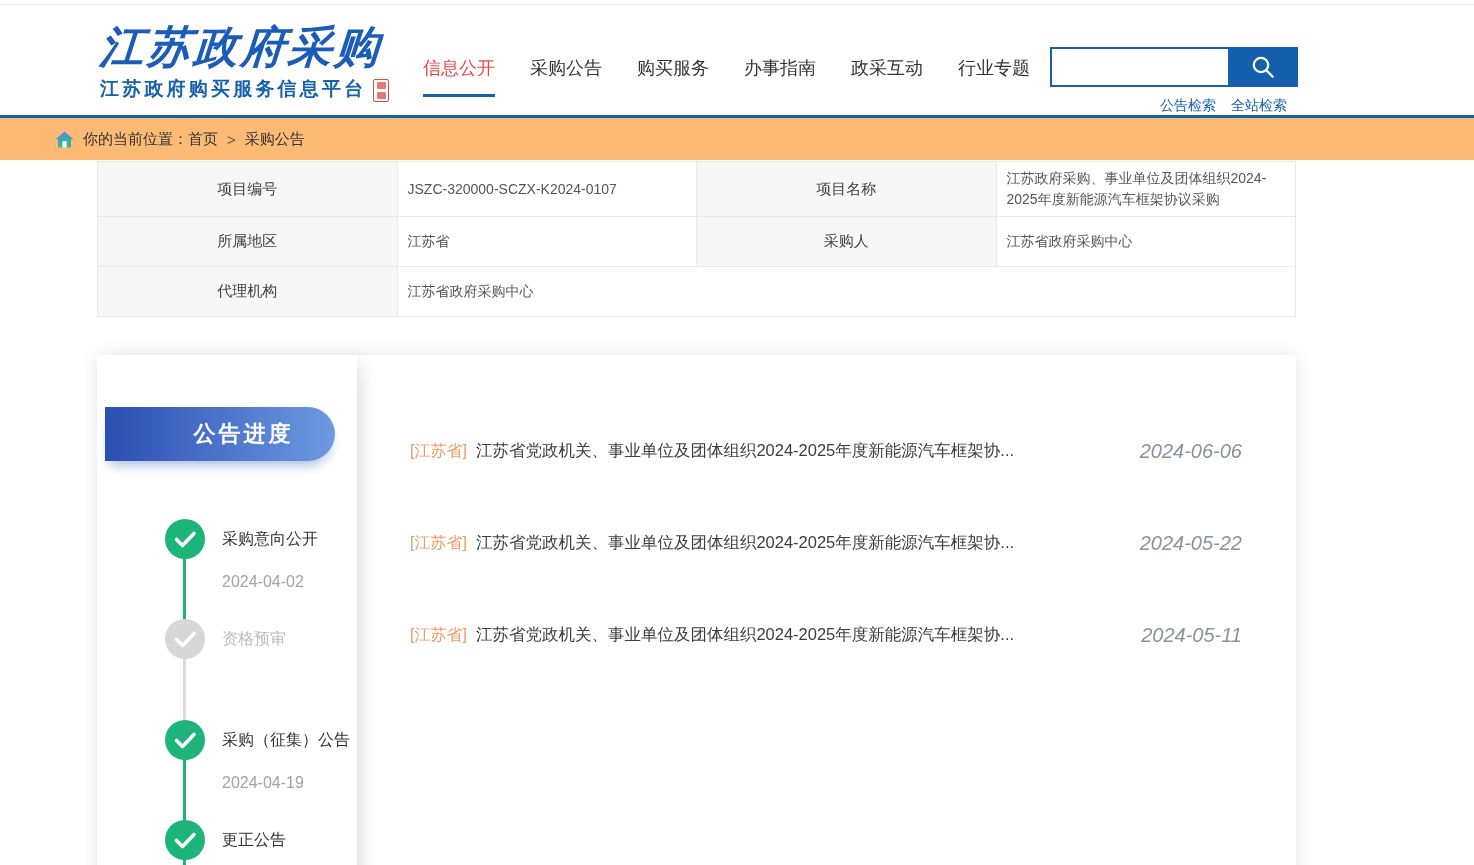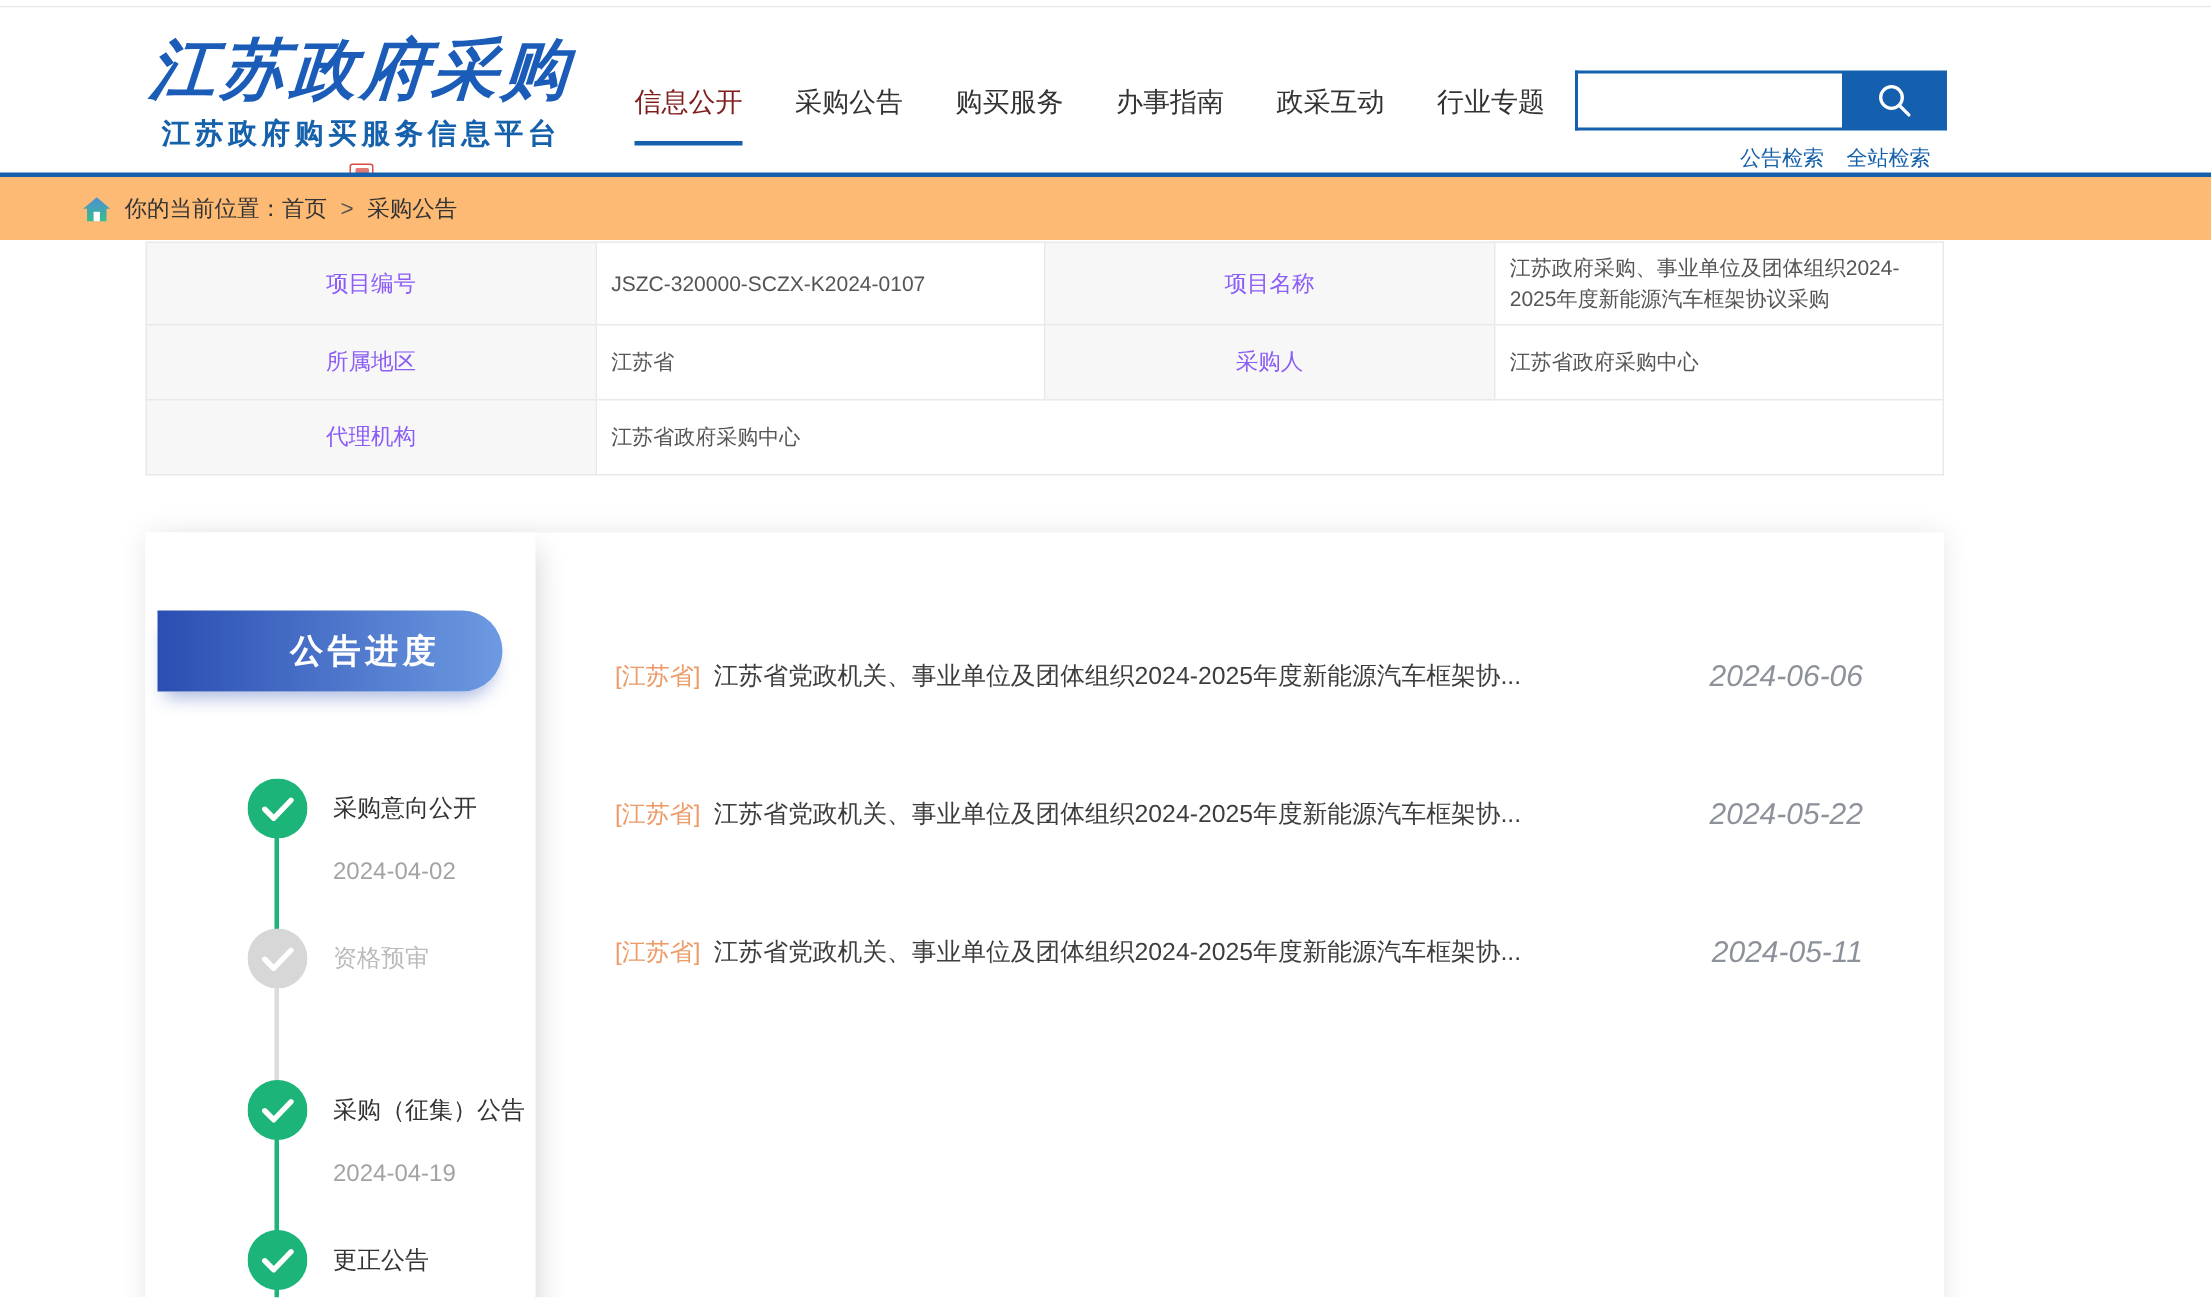--- a/index.html
+++ b/index.html
@@ -7,47 +7,47 @@
   body { font-family:"Liberation Sans","DejaVu Sans",sans-serif; }
   .page { position:relative; width:1474px; height:865px; background:#fff; overflow:hidden; }
 
   
   .topline { position:absolute; top:4px; left:0; width:100%; height:1px; background:#e7e7e7; }
 
   
   .header { position:absolute; top:5px; left:0; width:100%; height:110px; background:#fff; }
   .logo { position:absolute; left:100px; top:18px; cursor:pointer; }
   .logo-title { display:inline-block; font-family:"DejaVu Serif","Liberation Serif",serif; font-style:italic; font-weight:bold; font-size:44px; line-height:48px; color:#1A5CB8; letter-spacing:3px; transform:skewX(-4deg); }
-  .logo-subrow { display:flex; align-items:center; gap:7px; margin-top:5px;flex-direction:column; }
+  .logo-subrow { display:flex; align-items:flex-end; gap:7px; margin-top:5px; }
   .logo-sub { font-size:19px; font-weight:bold; color:#1661AB; letter-spacing:3.2px; }
   .seal { width:16px; height:23px; border:1.5px solid #D43A31; border-radius:2px; display:flex; flex-direction:column; justify-content:space-evenly; align-items:center; opacity:.9; }
   .seal i { display:block; width:9px; height:7px; background:rgba(212,58,49,.75); border-radius:1px; }
 
   .nav { position:absolute; left:423px; top:51px; display:flex; gap:35px; }
   .nav-item { font-size:18px; color:#333; cursor:pointer; position:relative; padding-bottom:17px; white-space:nowrap; }
-  .nav-item.active { color:#7f1d1d; }
+  .nav-item.active { color:#ef4444; }
   .nav-item.active::after { content:""; position:absolute; left:0; right:0; bottom:0; height:3px; background:#1661AB; }
 
   .search-bar { position:absolute; left:1050px; top:42px; display:flex; }
   .search-input { width:178px; height:40px; border:2px solid #1560AE; border-right:none; outline:none; padding:0 10px; font-size:15px; color:#333; }
   .search-btn { width:70px; height:40px; background:#1560AE; border:none; display:flex; align-items:center; justify-content:center; cursor:pointer; }
   .search-links { position:absolute; top:92px; right:187px; display:flex; gap:15px; }
   .search-links a { font-size:14px; color:#1661AB; text-decoration:none; cursor:pointer; }
 
   .header-divider { position:absolute; top:115px; left:0; width:100%; height:3px; background:#1661AB; }
 
   
   .breadcrumb { position:absolute; top:118px; left:0; width:100%; height:42px; background:#fdba74; display:flex; align-items:center; padding-left:55px; font-size:15px; color:#333; gap:9px; }
   .crumb-home-link { color:#333; cursor:pointer; }
   .crumb-sep { color:#555; }
 
   
   .info-table { position:absolute; left:97px; top:161px; width:1199px; border-collapse:collapse; table-layout:fixed; }
   .info-table td { border:1px solid #e9e9e9; height:50px; font-size:14px; vertical-align:middle; }
-  .info-table td.lbl { background:#f7f7f7; text-align:center; color:#8b5cf6; font-size:15px; }
+  .info-table td.lbl { background:#f7f7f7; text-align:center; color:#404040; font-size:15px; }
   .info-table td.val { background:#fff; color:#555; padding:6px 10px; line-height:1.5; }
 
   
   .card { position:absolute; left:97px; top:355px; width:1199px; height:560px; background:#fff; box-shadow:0 0 18px rgba(0,0,0,.10); }
   .sidebar { position:absolute; left:0; top:0; bottom:0; width:260px; background:#fff; box-shadow:12px 0 18px -10px rgba(0,0,0,.16); }
   .banner { position:absolute; left:8px; top:52px; width:230px; height:54px; border-radius:0 27px 27px 0; background:linear-gradient(90deg,#2A4EB2,#6D9AE1); color:#fff; font-size:22px; font-weight:bold; letter-spacing:3px; display:flex; align-items:center; justify-content:center; box-shadow:0 9px 12px -5px rgba(42,78,178,.40);padding-left:47px; }
 
   .connector { position:absolute; left:86px; width:3px; }
   .connector.green { background:#1CB479; }
   .connector.gray { background:#dcdcdc; }

